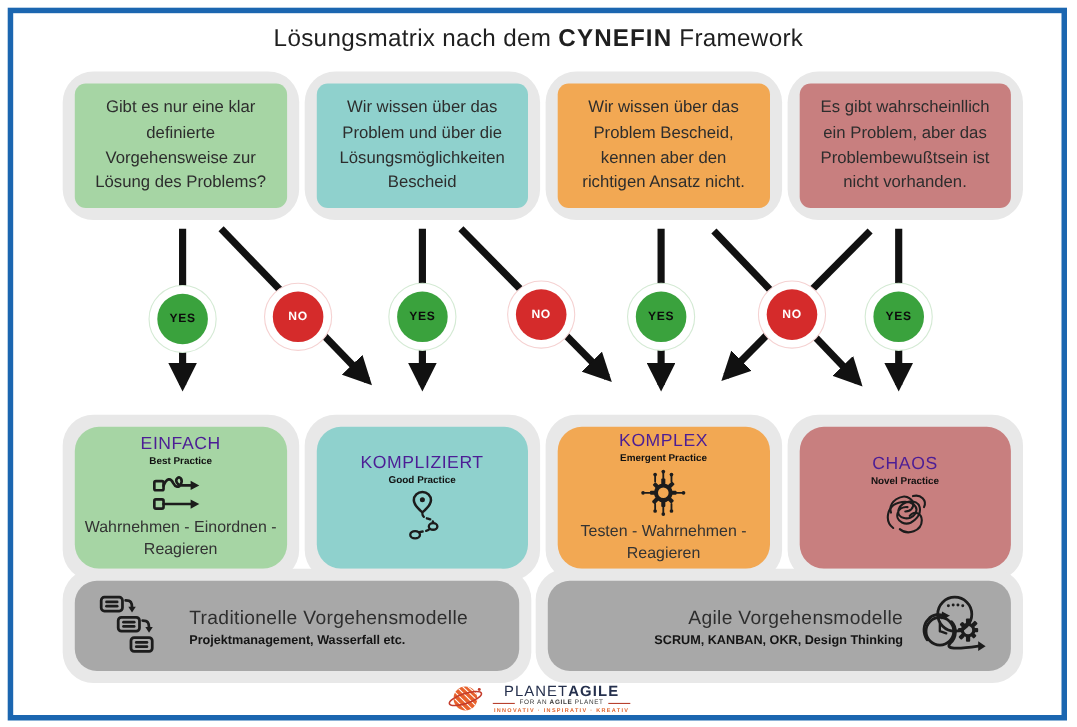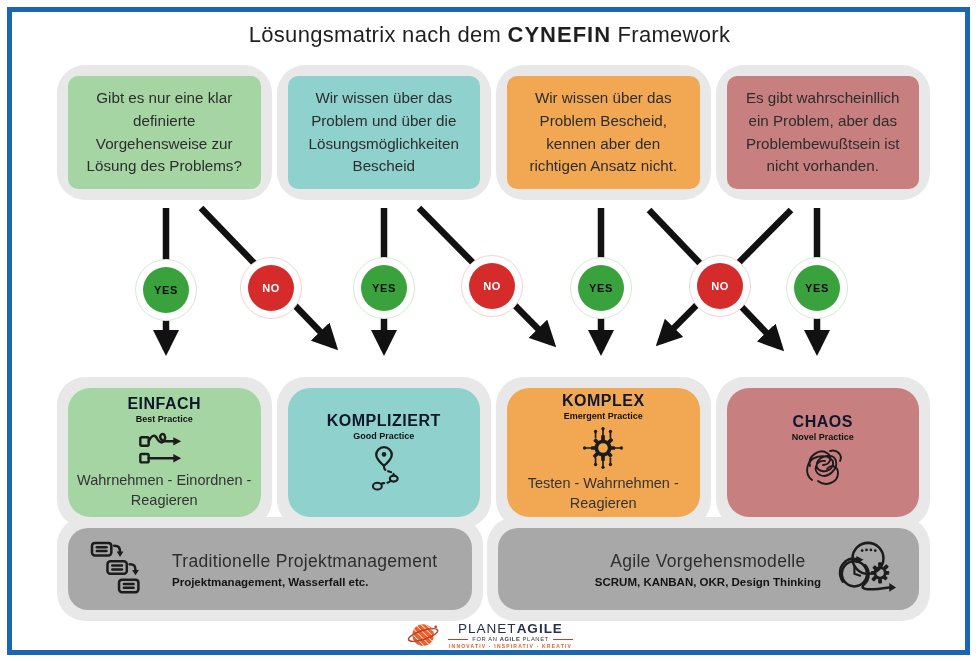--- a/index.html
+++ b/index.html
@@ -45,33 +45,33 @@
     width:46px;height:46px;border-radius:50%;display:flex;align-items:center;justify-content:center;
     font-size:11px;font-weight:700;letter-spacing:.6px;
   }
   .decision.yes .bubble{background:#3aa23d;color:#0c0c0c;}
   .decision.no .bubble{background:#d52b2b;color:#ffffff;}
   
   .dbox{
     height:100%;border-radius:22px;display:flex;flex-direction:column;align-items:center;
     justify-content:center;text-align:center;padding:4px 8px;box-sizing:border-box;
   }
-  .d-title{font-size:16px;font-weight:700;letter-spacing:.5px;color:#0f172a;}
+  .d-title{font-size:16px;font-weight:400;letter-spacing:.5px;color:#4c1d95;}
   .d-sub{font-size:9px;font-weight:700;color:#111;margin-top:1px;}
   .d-icon{margin:4px 0 3px 0;}
   .d-text{font-size:14.5px;line-height:1.35;color:#333;}
   
   .mbox{
     height:100%;border-radius:20px;background:#a8a8a8;display:flex;align-items:center;
     box-sizing:border-box;
   }
   .mbox.left{padding-left:22px;gap:20px;}
   .mbox.right{justify-content:flex-end;padding-right:20px;gap:14px;}
   .m-textcol{display:flex;flex-direction:column;}
-  .mbox.right .m-textcol{text-align:center;}
+  .mbox.right .m-textcol{text-align:center;align-items:flex-end;}
   .m-title{font-size:17.5px;color:#2e2e2e;letter-spacing:.3px;}
   .m-sub{font-size:11.5px;font-weight:700;color:#141414;margin-top:4px;}
   
   .footer-logo{
     position:absolute;left:0;bottom:9px;width:100%;display:flex;align-items:center;
     justify-content:center;gap:6px;z-index:6;
   }
   .logo-textcol{display:flex;flex-direction:column;align-items:center;line-height:1.15;}
   .brand{font-size:13.5px;letter-spacing:1px;color:#25304d;}
   .brand .b{font-weight:800;}
@@ -245,21 +245,21 @@
             <line x1="23" y1="26.5" x2="33" y2="26.5"></line>
               <line x1="23" y1="30.5" x2="33" y2="30.5"></line>
             <path d="M41 25 C 46 25, 47 27, 47 32"></path>
             <polygon points="43.5,31 50.5,31 47,36.5" fill="#1c1c1c" stroke="none"></polygon>
             <rect x="30" y="41" width="20" height="13" rx="3"></rect>
             <line x1="35" y1="45.5" x2="45" y2="45.5"></line>
               <line x1="35" y1="49.5" x2="45" y2="49.5"></line>
           </g>
         </svg>
         <div class="m-textcol">
-          <div class="m-title">Traditionelle Projektmanagement</div>
+          <div class="m-title">Traditionelle Vorgehensmodelle</div>
           <div class="m-sub">Projektmanagement, Wasserfall etc.</div>
         </div>
       </div>
     </div>
     <div class="shell">
       <div class="mbox right">
         <div class="m-textcol">
           <div class="m-title">Agile Vorgehensmodelle</div>
           <div class="m-sub">SCRUM, KANBAN, OKR, Design Thinking</div>
         </div>

